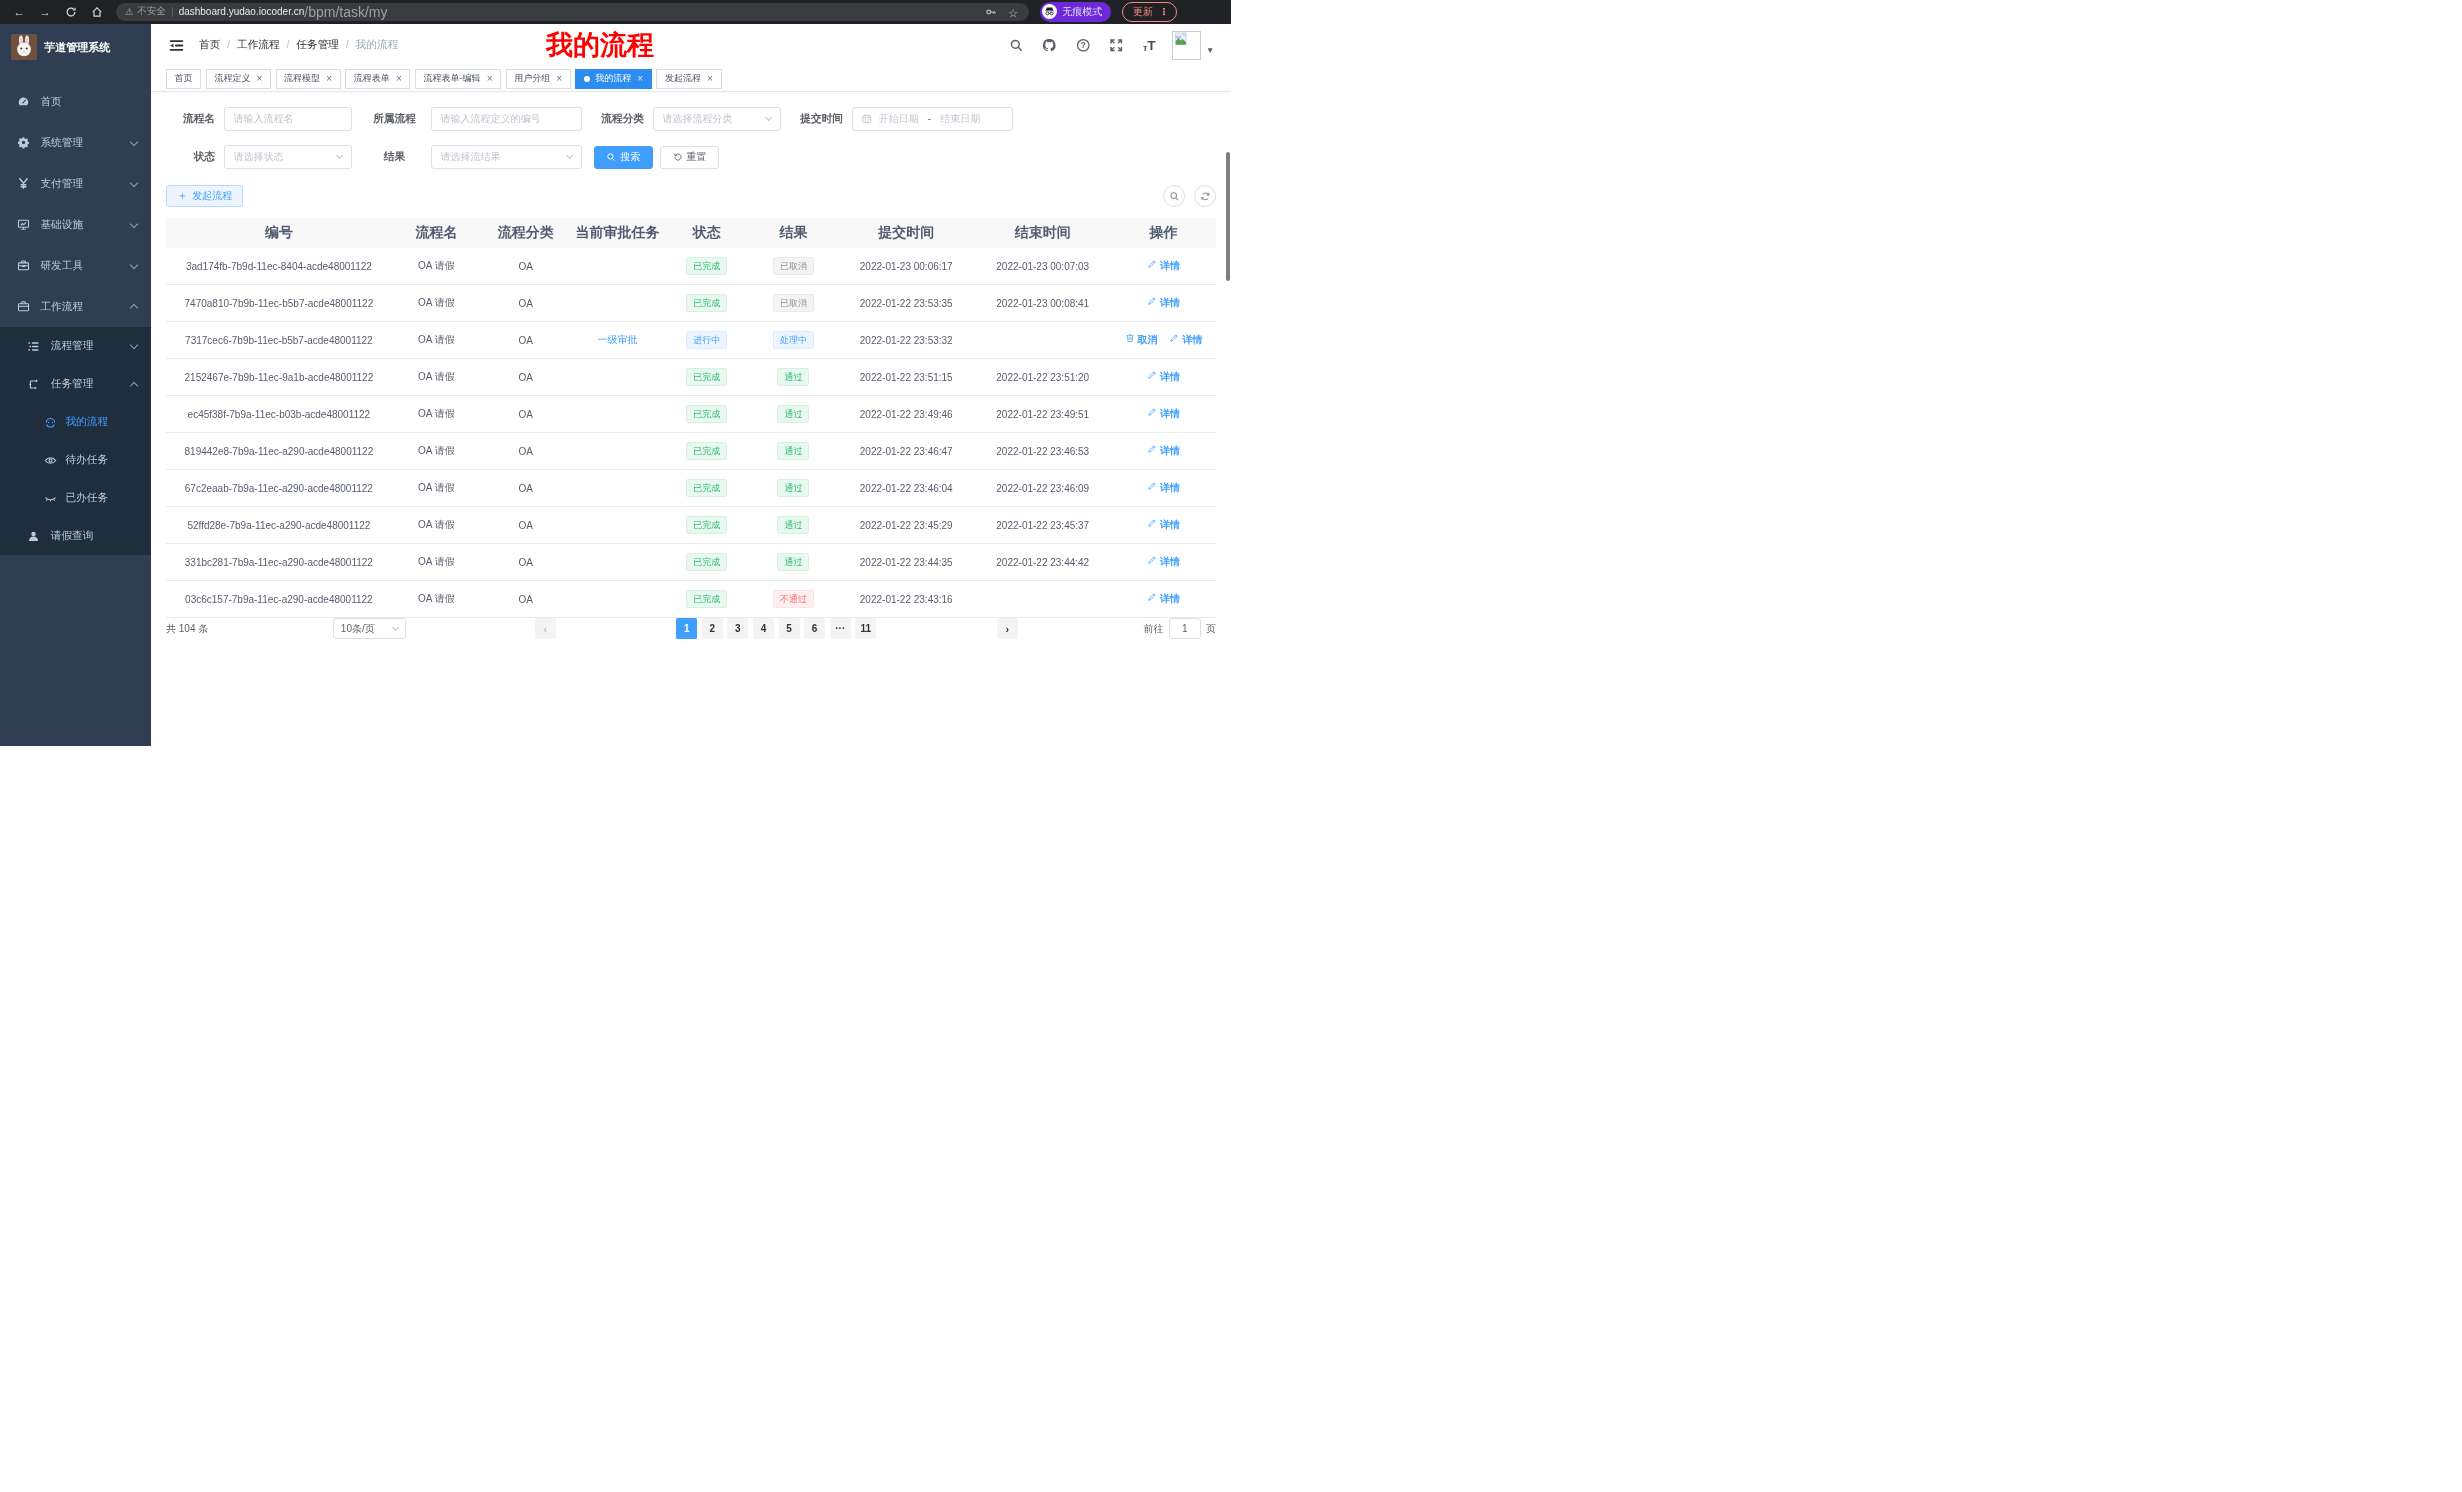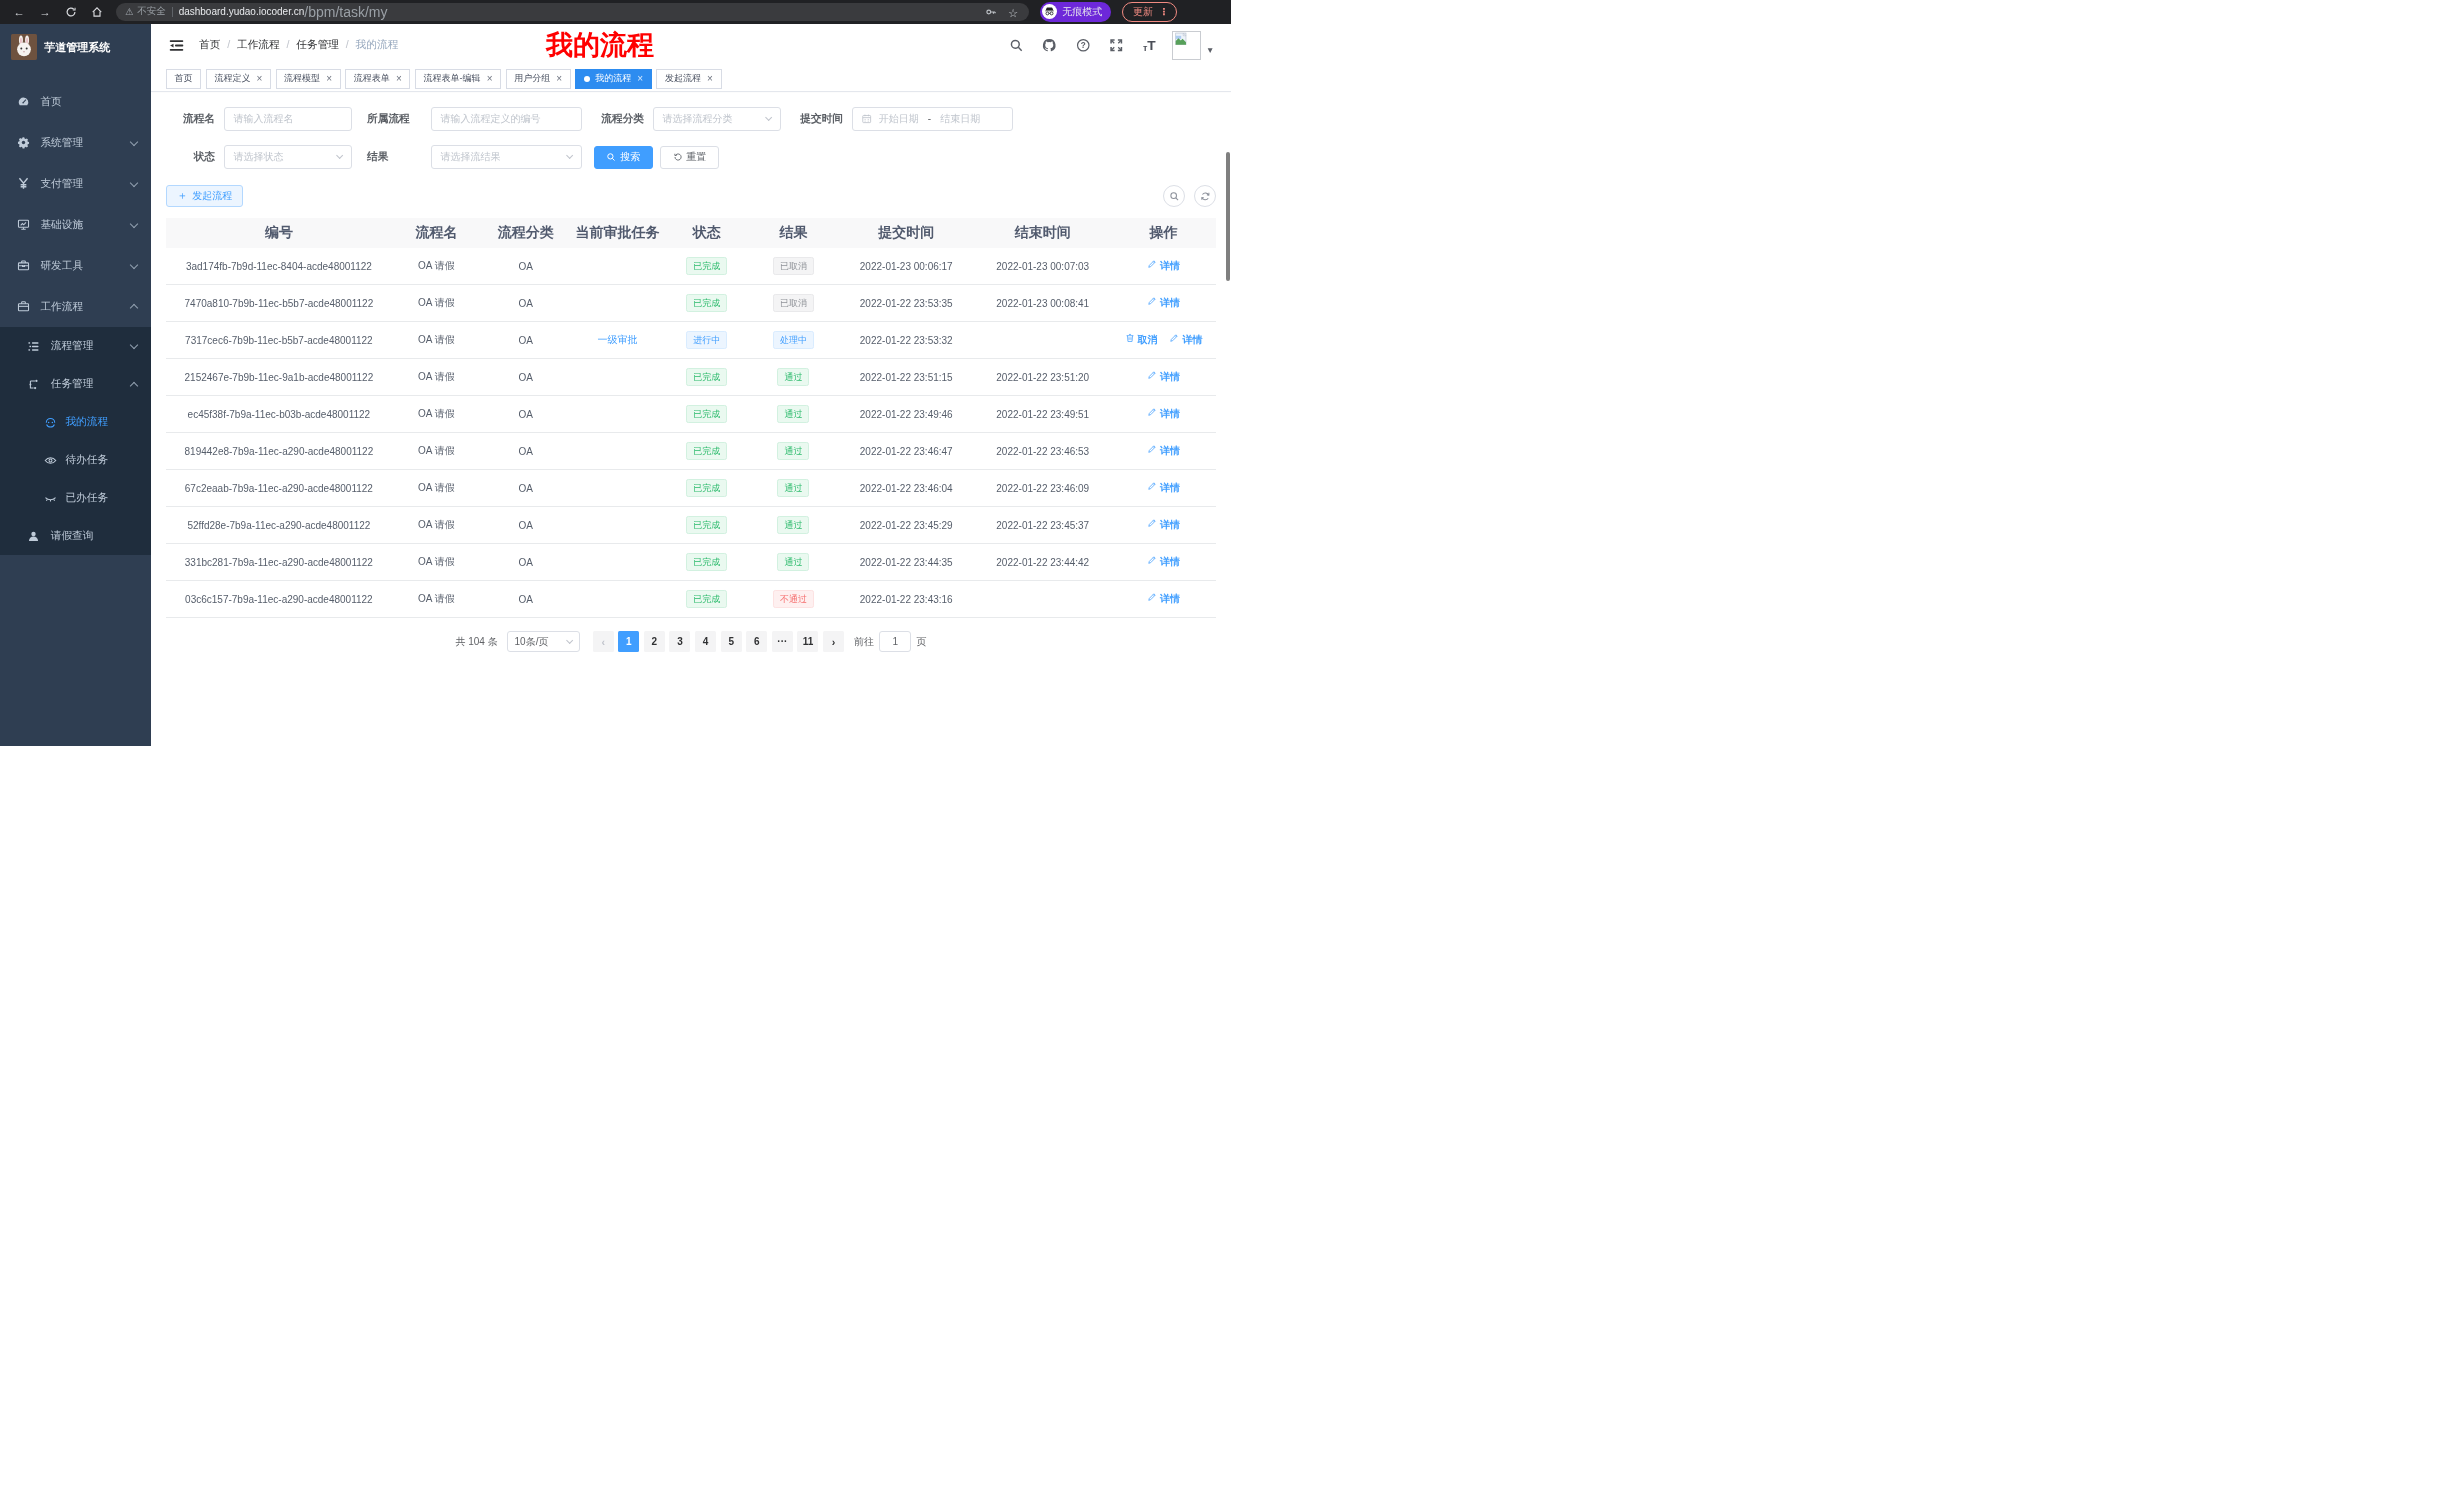--- a/index.html
+++ b/index.html
@@ -69,21 +69,21 @@
   .tab { height:20px; border:0.8px solid #d8dce5; background:#fff; color:#495060; font-size:9px; display:flex; align-items:center; padding:0 7.6px; gap:5.3px; cursor:pointer; white-space:nowrap; }
   .tab.active { background:#2d8cf0; border-color:#2d8cf0; color:#fff; }
   .tab-dot { width:6px; height:6px; border-radius:50%; background:#fff; }
   .tab-x { font-size:10px; opacity:.8; margin-left:0.8px; cursor:pointer; }
 
   .page { flex:1; padding:15px 15px 0; }
 
   .frow { display:flex; align-items:center; margin-bottom:14.5px; }
   .f-label { font-size:10.7px; color:#5c6066; font-weight:700; margin-right:9px; white-space:nowrap; }
   .w64 { width:49px; text-align:right; }
-  .w72 { width:55px; text-align:left; margin-left:15px;font-family:Liberation Mono, monospace; }
+  .w72 { width:55px; text-align:center; margin-left:15px;font-family:Liberation Mono, monospace; }
   .w60 { width:47px; text-align:right; margin-left:15px; }
   .inp { height:24px; border:0.8px solid #dcdfe6; border-radius:3px; padding:0 8.4px; font-size:10px; display:flex; align-items:center; background:#fff; cursor:text; }
   .ph { color:#bfc4cc; }
   .sel { cursor:pointer; justify-content:space-between; }
   .sel-chev { width:5.3px; height:5.3px; border-right:1px solid #c0c4cc; border-bottom:1px solid #c0c4cc; transform:rotate(45deg); margin-top:-2.3px; }
   .cal-ic { width:11.4px; height:11.4px; color:#c0c4cc; margin-right:6px; flex-shrink:0; }
   .date-range { width:161px; }
   .date-sep { color:#606266; margin:0 9px; }
   .btn { height:23px; border-radius:3px; font-size:10px; display:flex; align-items:center; gap:3.8px; padding:0 11.4px; cursor:pointer; white-space:nowrap; }
   .btn-primary { background:#409eff; border:0.8px solid #409eff; color:#fff; margin-left:12px; }
@@ -102,21 +102,21 @@
   td { height:37px; text-align:center; font-size:10px; color:#565e6b; border-bottom:0.8px solid #e8eaec; overflow:hidden; white-space:nowrap; }
   .task-cell { color:#409eff; }
   .badge { display:inline-block; padding:3px 6px 2.3px; font-size:9px; border-radius:2.3px; border:0.8px solid transparent; line-height:1.15; }
   .badge.success { color:#2cbb6c; background:#eaf9f0; border-color:#d2f1e0; }
   .badge.processing { color:#409eff; background:#ecf5ff; border-color:#d9ecff; }
   .badge.cancelled { color:#909399; background:#f4f4f5; border-color:#e9e9eb; }
   .badge.danger { color:#f56c6c; background:#fef0f0; border-color:#fde2e2; }
   .op-link { color:#409eff; display:inline-flex; align-items:flex-start; gap:3px; margin:0 4.6px; cursor:pointer;font-weight:bold; }
   .op-link svg { width:10px; height:10px; }
 
-  .pager { display:flex; justify-content:center; align-items:center; margin-top:13px; font-size:10px; color:#606266; }
+  .pager { display:flex; justify-content:space-between; align-items:center; font-size:10px; color:#606266; }
   .total { margin-right:9px; }
   .psize { width:73px; height:21px; border:0.8px solid #dcdfe6; border-radius:3px; display:flex; align-items:center; justify-content:space-between; padding:0 6.8px; cursor:pointer; margin-right:10.7px; }
   .pbtn { min-width:21px; height:21px; background:#f4f4f5; border-radius:1.5px; display:flex; align-items:center; justify-content:center; font-weight:bold; color:#303133; margin:0 2.3px; cursor:pointer; font-size:10.7px; }
   .pbtn.prev { color:#c0c4cc; }
   .pages { display:flex; }
   .pnum { min-width:21px; height:21px; background:#f4f4f5; margin:0 2.3px; display:flex; align-items:center; justify-content:center; border-radius:1.5px; font-weight:700; color:#303133; font-size:10px; cursor:pointer; }
   .pnum.active { background:#409eff; color:#fff; }
   .goto { margin-left:7.6px; display:flex; align-items:center; gap:5.3px; }
   .goto-input { width:32px; height:21px; border:0.8px solid #dcdfe6; border-radius:3px; text-align:center; font-size:10px; color:#606266; font-family:inherit; }
 

